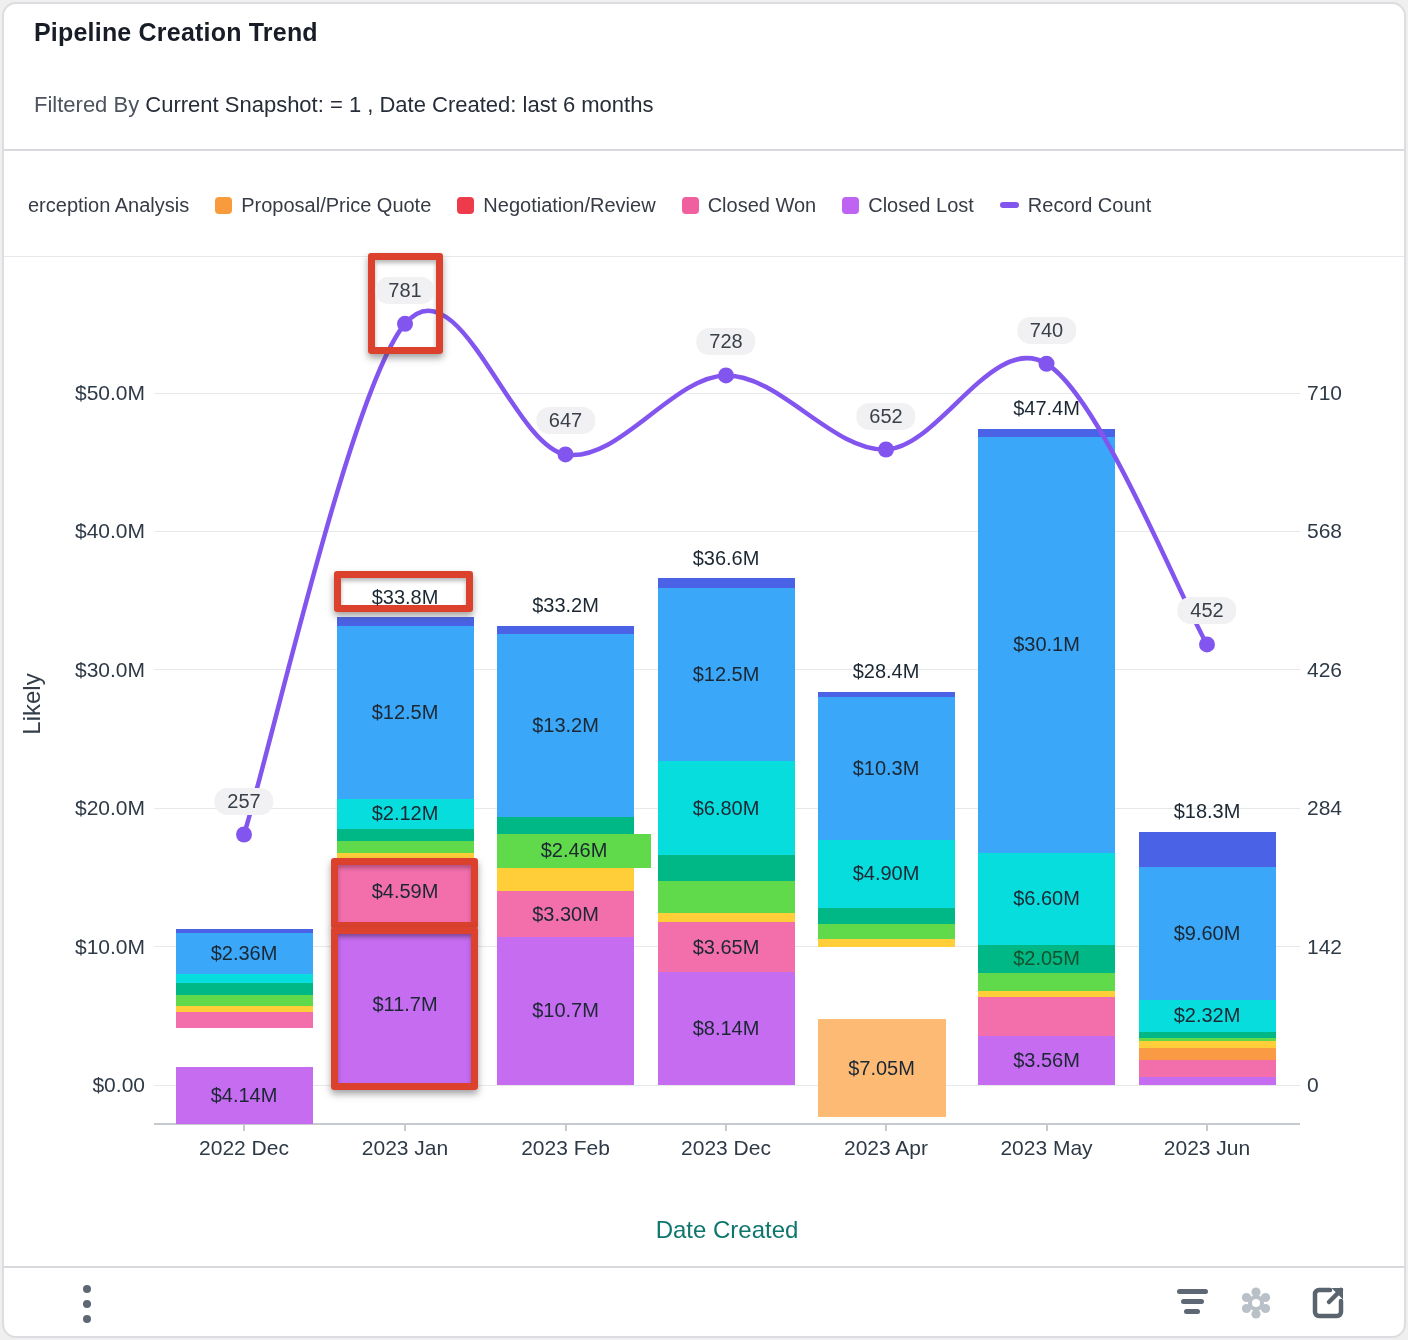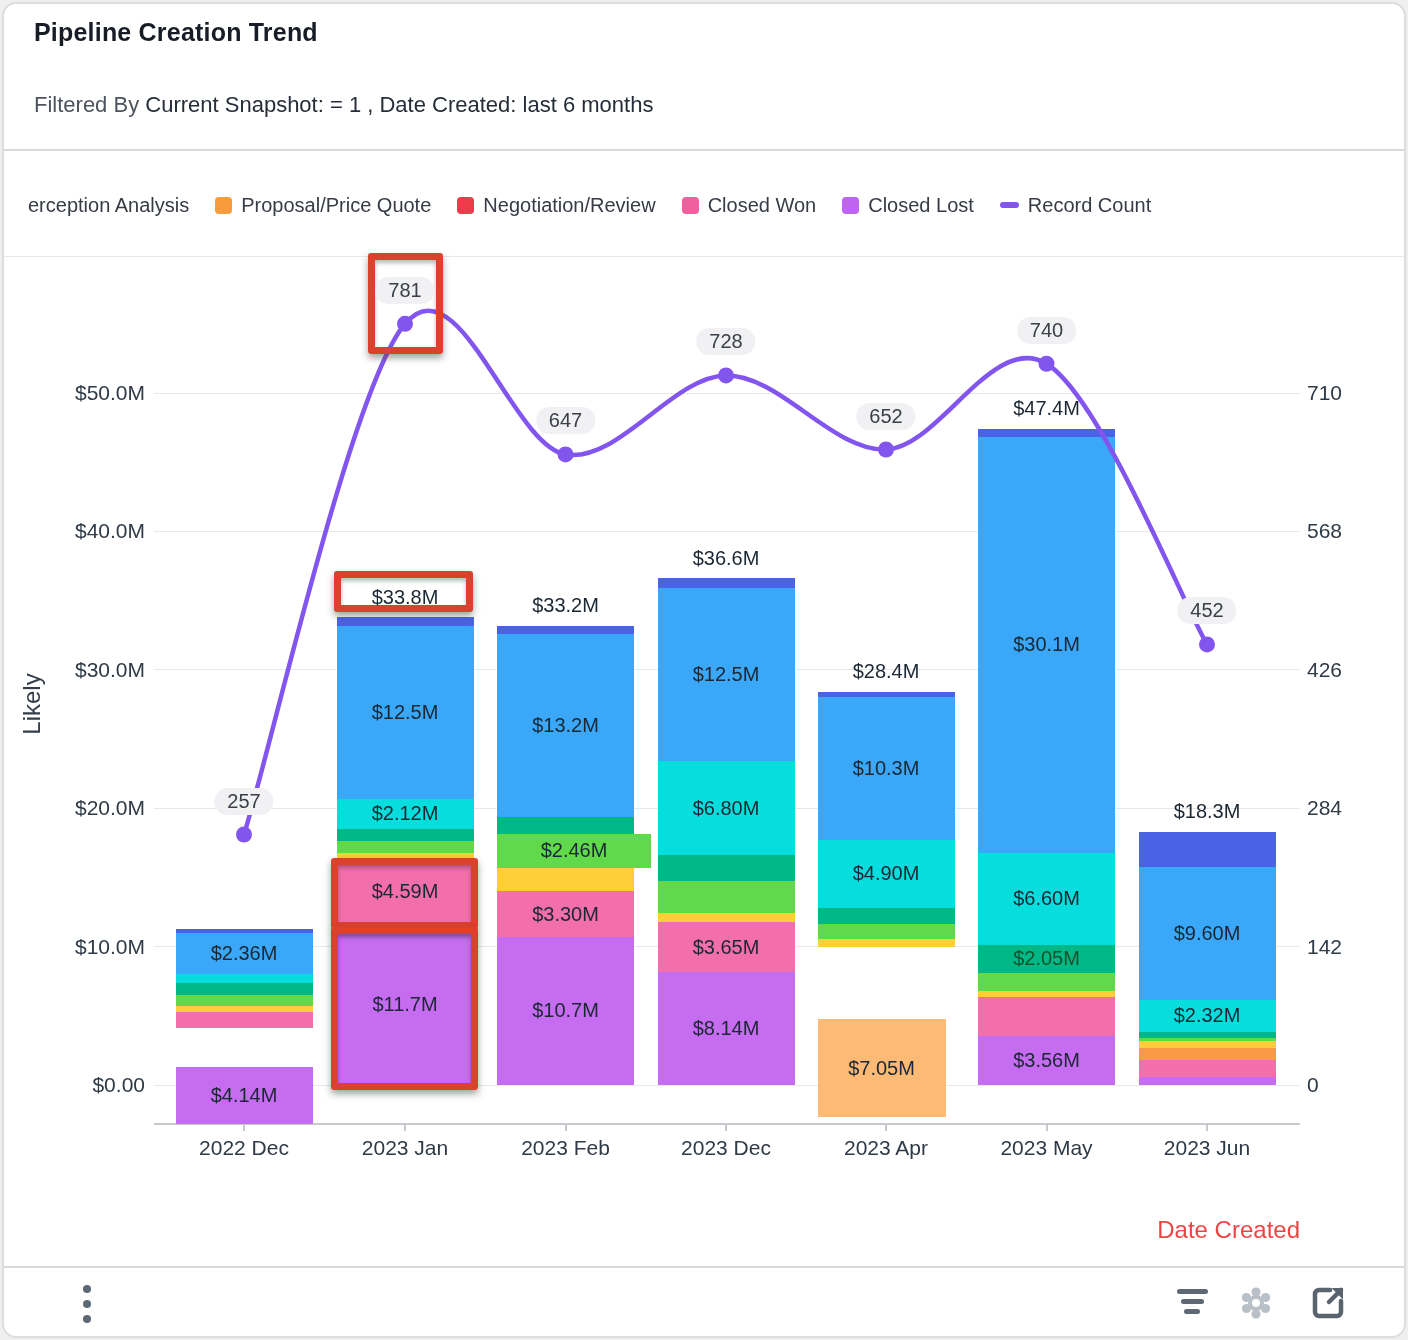--- a/index.html
+++ b/index.html
@@ -21,21 +21,21 @@
   .rtick{left:1303px;text-align:left;font-size:21px;color:#2F3A47;}
   .seg{box-sizing:border-box;}
   .seg-label,.total-label{display:flex;align-items:center;justify-content:center;font-size:20px;color:#1B2733;}
   .total-label{z-index:5;}
   .badge{z-index:5;transform:translateX(-50%);background:#F1F1F3;border-radius:13px;padding:2px 13px;font-size:20px;color:#3A4049;}
   #line-svg{left:0;top:0;z-index:3;pointer-events:none;}
   .hl-box{z-index:4;border:7px solid #DB412C;border-radius:3px;box-sizing:border-box;box-shadow:0 4px 7px rgba(70,70,70,.5), inset 0 3px 4px rgba(0,0,0,.28);}
   .xtick{width:2px;height:6px;background:#C6CACF;top:1121px;}
   #xaxis-line{left:150px;top:1119px;width:1146px;height:2px;background:#C6CACF;}
   .xlabel{top:1132px;width:160px;text-align:center;font-size:21px;color:#2F3A47;}
-  #x-title{left:150px;top:1212px;width:1146px;text-align:right;font-size:24px;color:#ef4444;}
+  #x-title{left:150px;top:1212px;width:1146px;text-align:center;font-size:24px;color:#0f766e;}
   #y-title{left:28px;top:700px;transform:translate(-50%,-50%) rotate(-90deg);font-size:24px;color:#333D4A;white-space:nowrap;}
   #kebab{left:68px;top:1272px;width:30px;height:56px;display:flex;flex-direction:column;align-items:center;justify-content:center;gap:7px;cursor:pointer;}
   .kdot{width:8px;height:8px;border-radius:50%;background:#5D6874;}
   .ft-icon{top:1281px;width:36px;height:36px;cursor:pointer;}
   #filter-icon{left:1170px;display:flex;flex-direction:column;align-items:center;gap:5px;padding-top:4px;box-sizing:border-box;}
   .fbar{background:#5D6874;border-radius:3px;height:5px;}
   #gear-icon{left:1234px;}
   #export-icon{left:1306px;}
 </style>
 </head>

